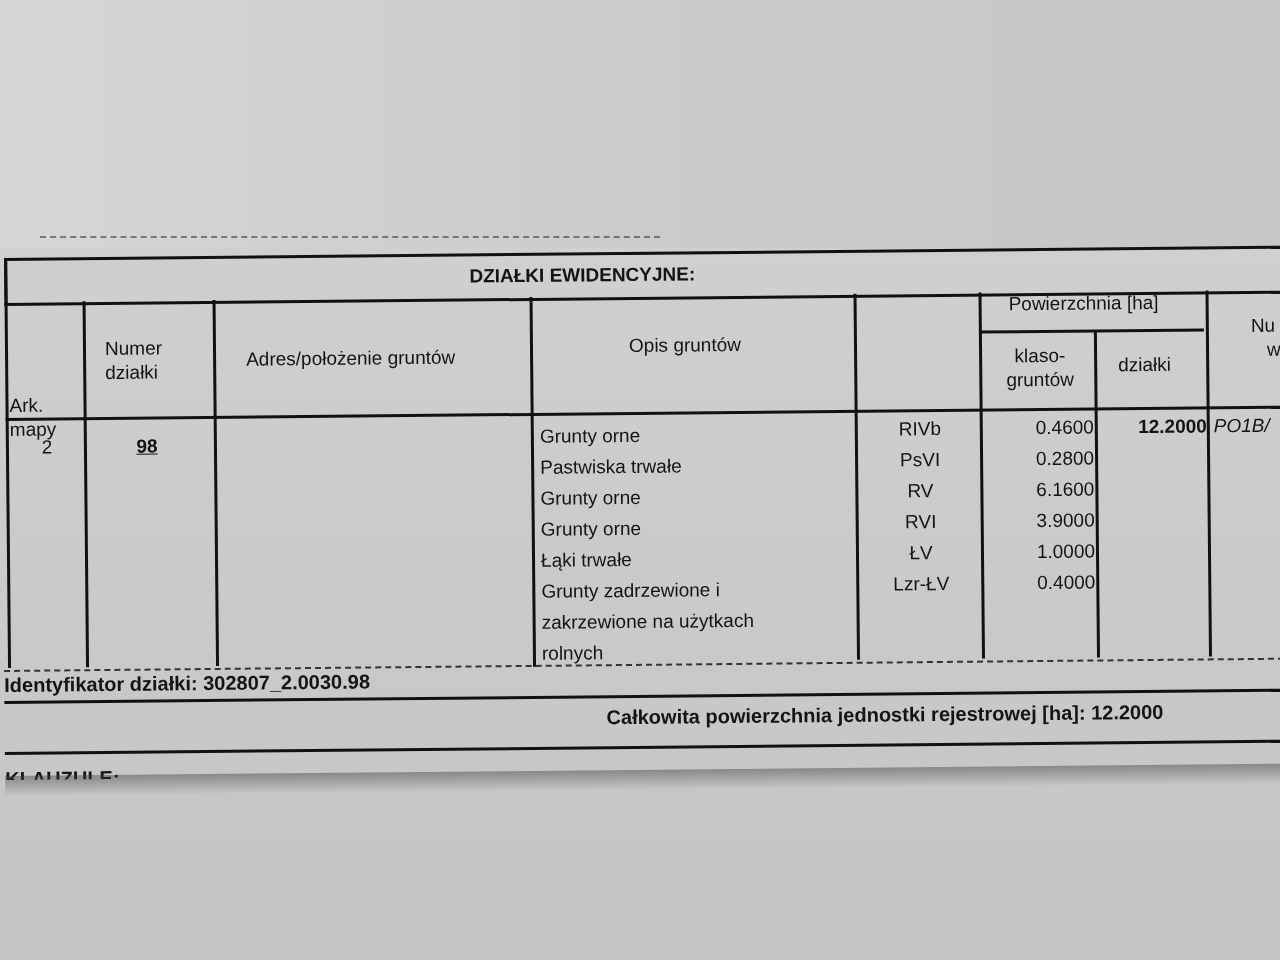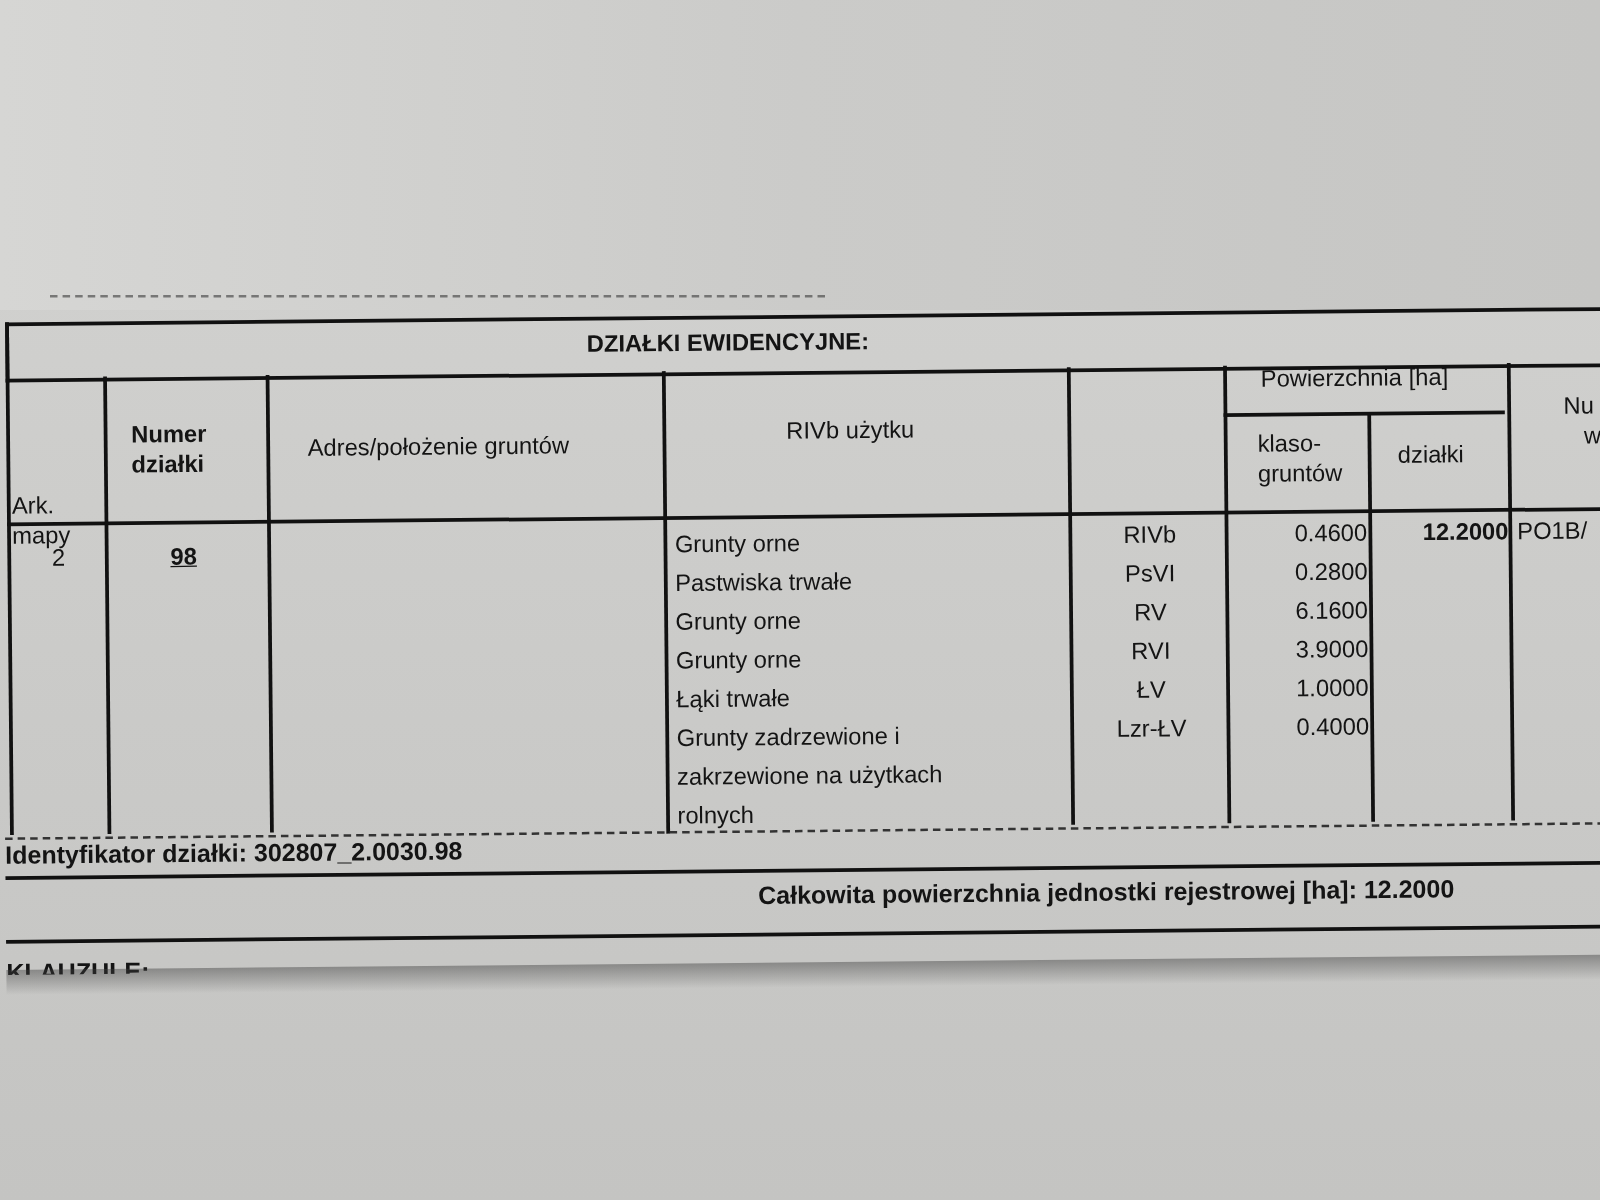--- a/index.html
+++ b/index.html
@@ -85,28 +85,28 @@
   <div class="vline" style="left:529px; top:56px; height:370px;"></div>
   <div class="vline" style="left:853px; top:56px; height:366px;"></div>
   <div class="vline" style="left:978px; top:56px; height:366px;"></div>
   <div class="vline" style="left:1093px; top:96px; height:326px;"></div>
   <div class="vline" style="left:1205px; top:56px; height:366px;"></div>
 
   <div class="hdr" style="left:8px; top:100px;margin-top:48px;">
     <div>Ark.</div>
     <div>mapy</div>
   </div>
-  <div class="hdr" style="left:104px; top:92px;font-weight:bold;">
+  <div class="hdr" style="left:104px; top:92px;">
     <div>Numer</div>
     <div>działki</div>
   </div>
   <div class="hdr" style="left:245px; top:104px;">Adres/położenie gruntów</div>
-  <div class="hdr" style="left:628px; top:94px;">RIVb użytku</div>
+  <div class="hdr" style="left:628px; top:94px;">Opis gruntów</div>
   <div class="hdr" style="left:1008px; top:56px;">Powierzchnia  [ha]</div>
-  <div class="hdr" style="left:1005px; top:108px;">
+  <div class="hdr" style="left:1005px; top:108px;text-align:center;">
     <div>klaso-</div>
     <div>gruntów</div>
   </div>
   <div class="hdr" style="left:1117px; top:118px;">działki</div>
   <div class="hdr" style="left:1250px; top:80px;">
     <div>Nu</div>
     <div style="padding-left:16px;">w</div>
   </div>
 
   <div class="cell center" style="left:30px; top:186px; width:30px;">2</div>
@@ -136,21 +136,21 @@
   <div class="cell right" style="left:982px; top:176px; width:110px;">
     <div>0.4600</div>
     <div>0.2800</div>
     <div>6.1600</div>
     <div>3.9000</div>
     <div>1.0000</div>
     <div>0.4000</div>
   </div>
 
   <div class="cell bold right" style="left:1097px; top:176px; width:108px;">12.2000</div>
-  <div class="cell" style="left:1212px; top:176px;">PO1B/</div>
+  <div class="cell" style="left:1212px; top:176px;font-style:italic;">PO1B/</div>
 
   <div class="dashed" style="left:0; top:424px; width:1300px;"></div>
 
   <div class="footer-id">Identyfikator działki: 302807_2.0030.98</div>
 
   <div class="total-bar">
     <div class="total-text">Całkowita powierzchnia jednostki rejestrowej [ha]: 12.2000</div>
   </div>
 
   <div class="klauzule">KLAUZULE:</div>

